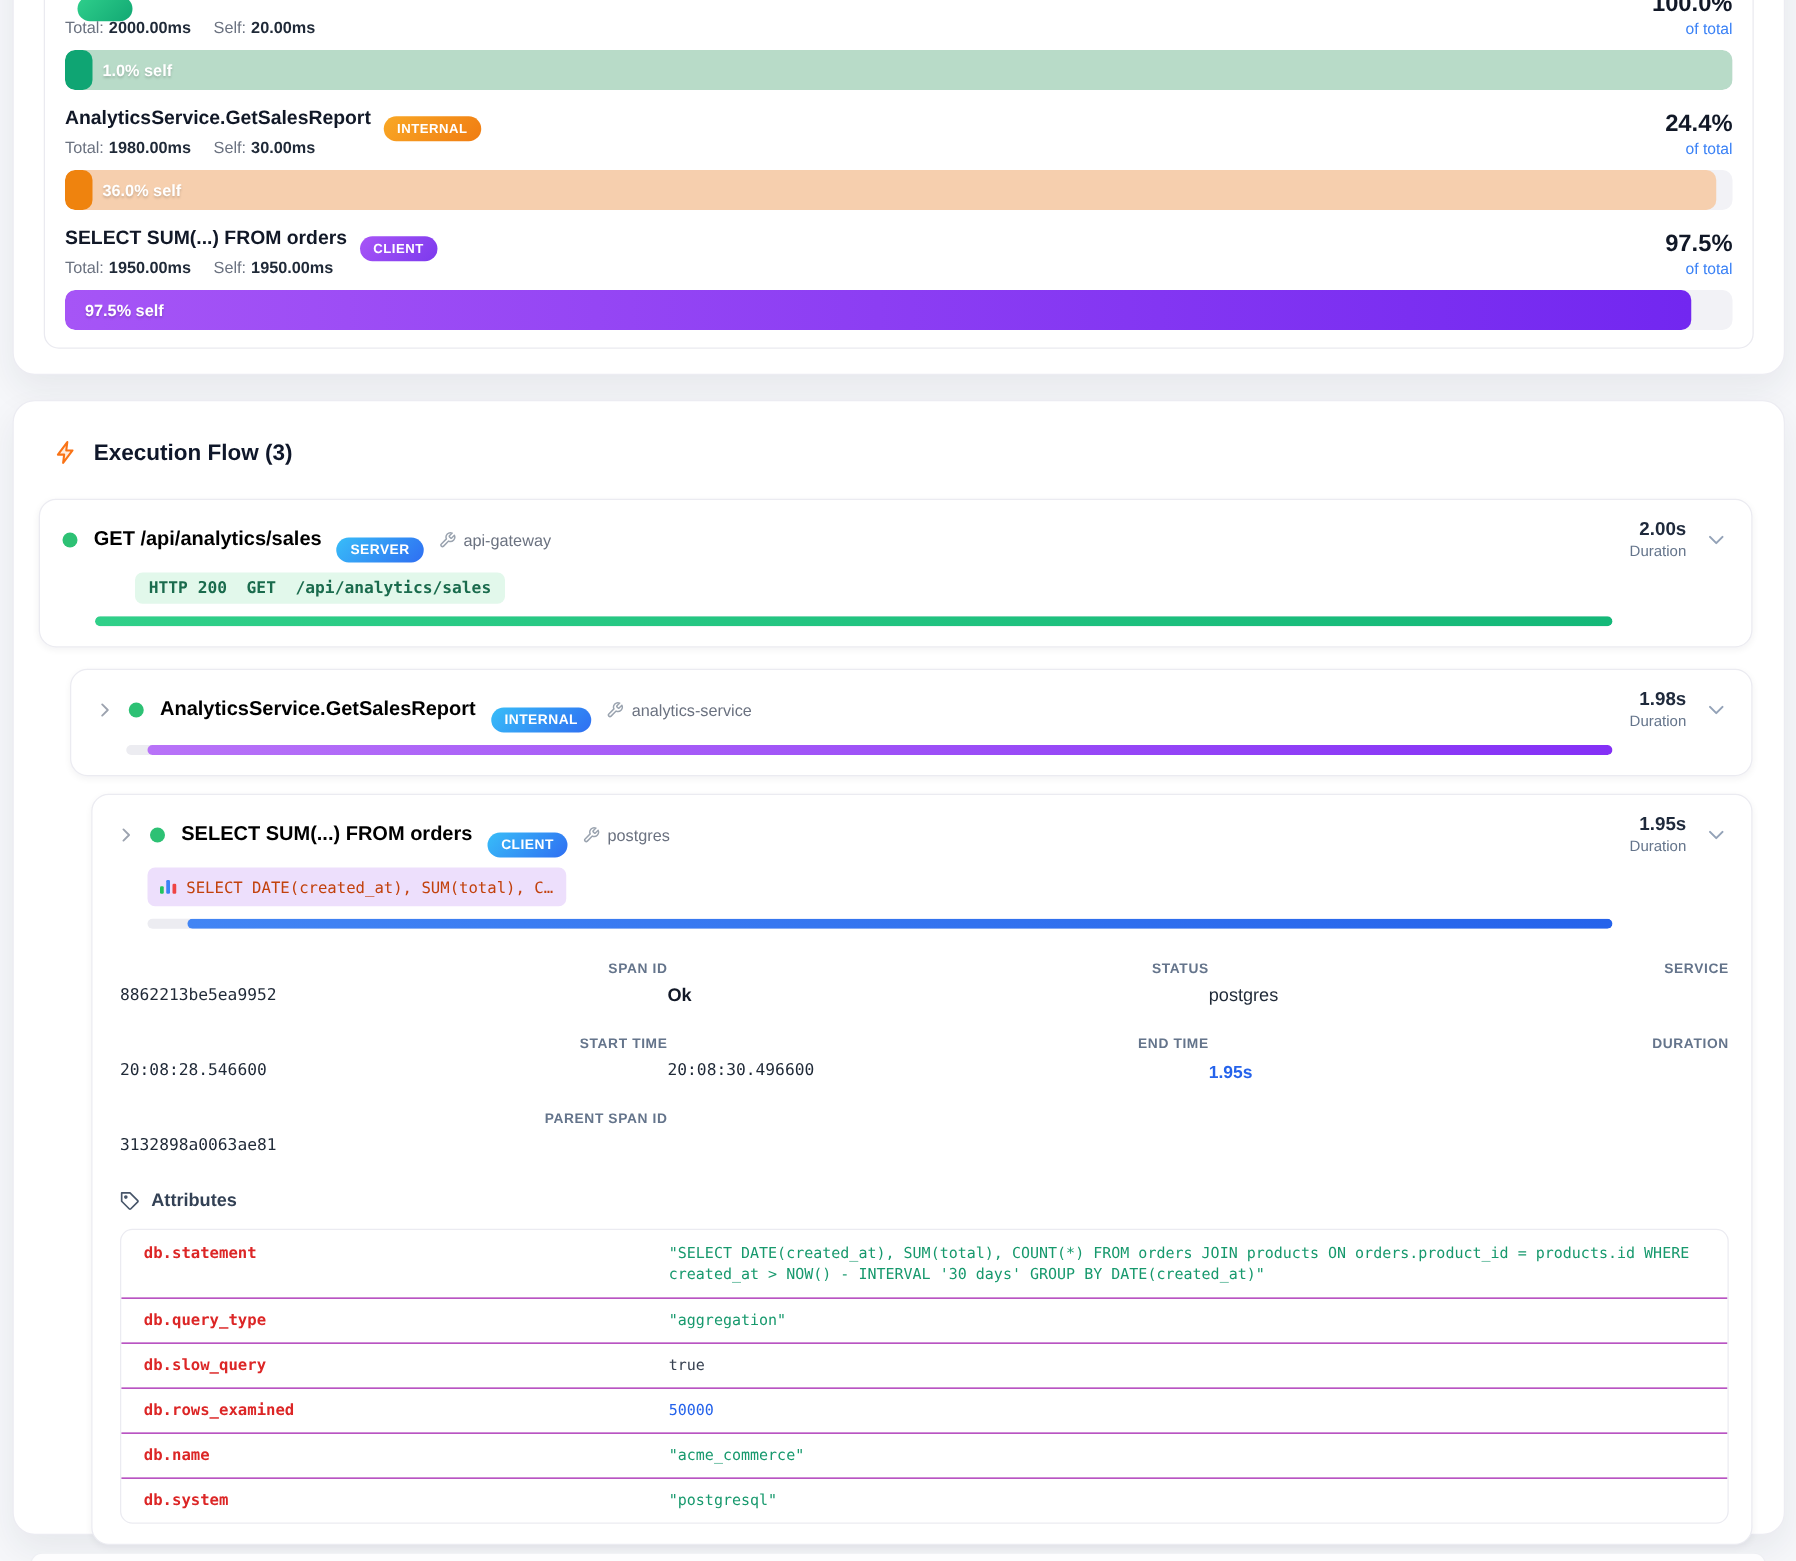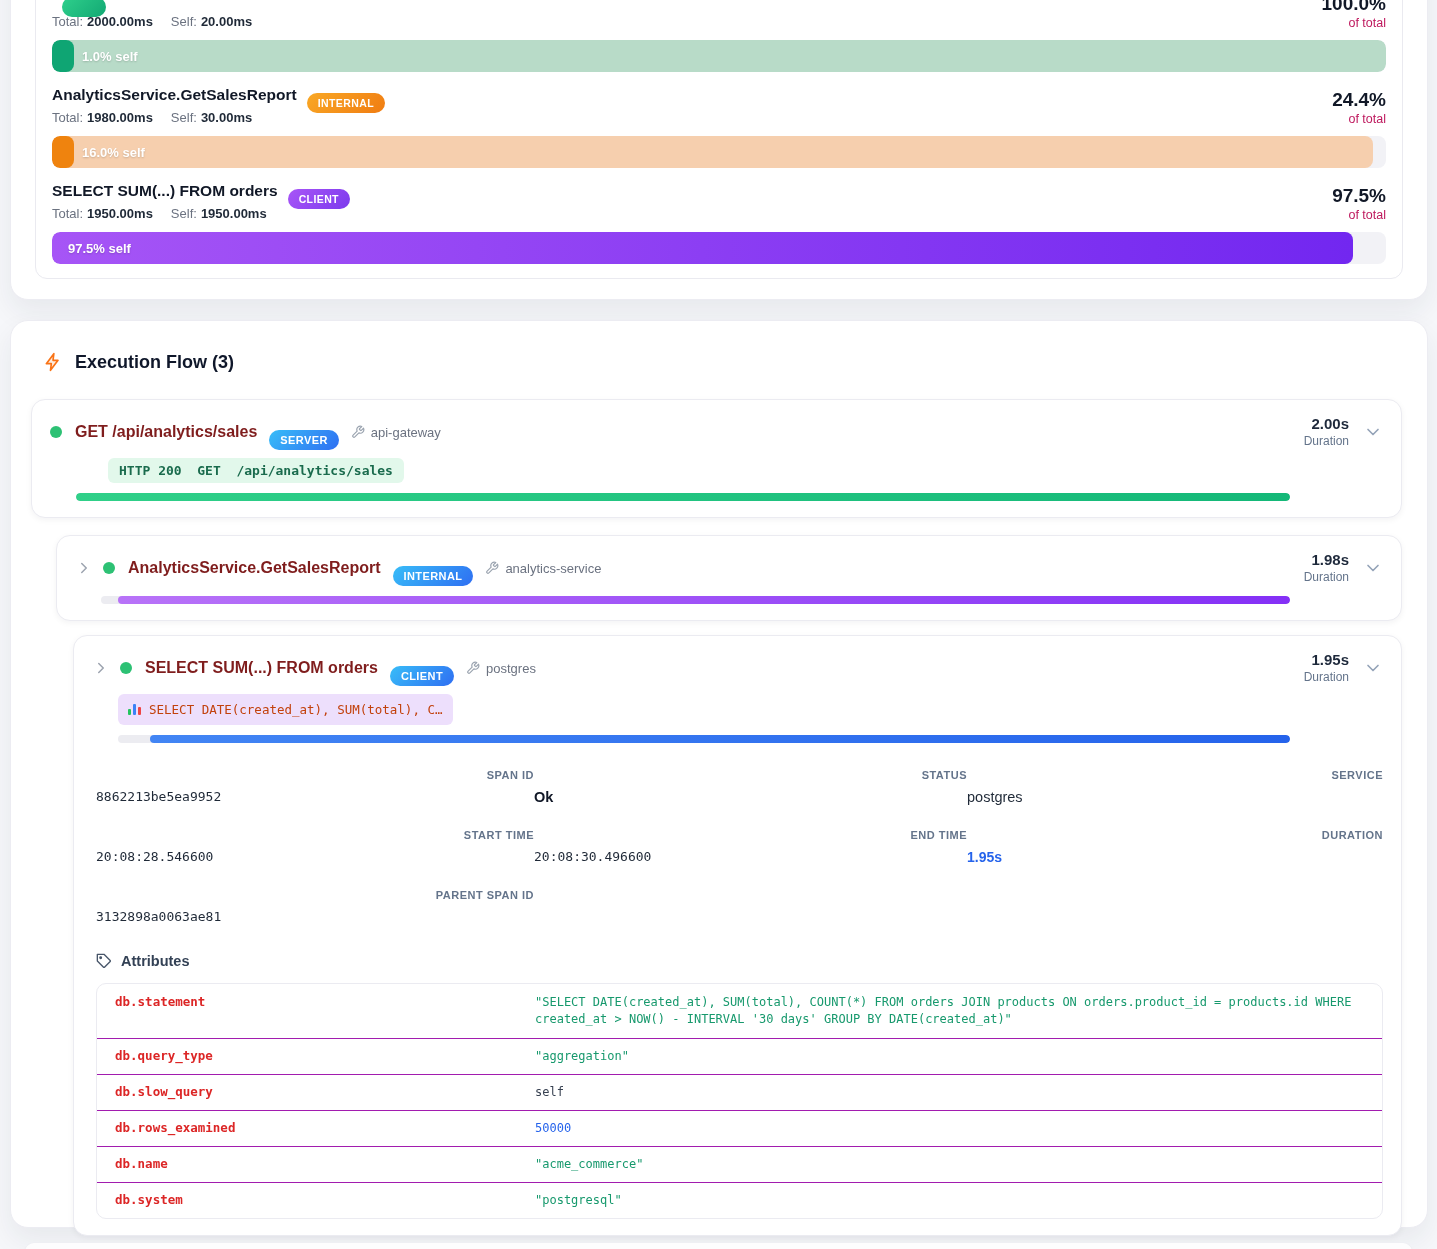--- a/index.html
+++ b/index.html
@@ -28,21 +28,21 @@
     font-size:10.5px; font-weight:700; color:#fff; letter-spacing:.4px;
     padding:4px 11px; border-radius:999px; min-height:20px;margin-top:16px; }
   .badge.b-green  { background:linear-gradient(135deg,#2fd08c,#12a873); min-width:44px; }
   .badge.b-orange { background:linear-gradient(135deg,#f9a825,#f07c12); }
   .badge.b-purple { background:linear-gradient(135deg,#a855f7,#7c3aed); }
   .badge.b-blue   { background:linear-gradient(135deg,#38bdf8,#2f6ef2); font-size:11px; }
   .hs-totals { display:flex; gap:18px; height:16px; margin-bottom:10px; font-size:13px; color:#6b7280; }
   .hs-totals b { color:#1f2937; font-weight:700; margin-left:4px; }
   .hs-pct { position:absolute; right:0; top:5px; text-align:right; }
   .hs-pct .pct { font-size:19px; font-weight:800; color:#111827; line-height:22px; }
-  .hs-pct .of  { font-size:12.5px; color:#be185d; line-height:16px; }
+  .hs-pct .of  { font-size:12.5px; color:#3b82f6; line-height:16px; }
   .hs-track { height:32px; border-radius:8px; background:#f2f2f6; overflow:hidden; position:relative; }
   .hs-fill  { height:100%; border-radius:8px; display:flex; align-items:center; position:relative; }
   .hs-fill.f-green  { background:#b8dbc8; }
   .hs-fill.f-orange { background:#f6cfae; }
   .hs-fill.f-purple { background:linear-gradient(90deg,#a655f6,#7227f0); }
   .hs-cap { position:absolute; left:0; top:0; bottom:0; width:22px; border-radius:8px; }
   .hs-cap.c-green  { background:#0fa573; }
   .hs-cap.c-orange { background:#ef830e; }
   .hs-selflabel { color:#fff; font-weight:700; font-size:13px; margin-left:30px;
     text-shadow:0 1px 2px rgba(0,0,0,.18); white-space:nowrap; }
@@ -55,21 +55,21 @@
 
   .span-card { border:1px solid #ebebf1; border-radius:14px; background:#fff;
     box-shadow:0 2px 6px rgba(15,23,42,.05); padding:14px 18px 16px; }
   #span1 { margin:0 0 17px 0; }
   #span2 { margin:0 0 14px 25px; }
   #span3 { margin:0 0 0 42px; }
 
   .span-head { display:flex; align-items:center; min-height:30px; cursor:pointer; }
   .chev-right { flex:0 0 auto; margin-right:10px; color:#9ca3af; display:flex; }
   .dot { width:12px; height:12px; border-radius:50%; background:#2dc174; flex:0 0 auto; }
-  .span-title { font-size:16px; font-weight:700; color:#7f1d1d; margin-left:13px; white-space:nowrap; }
+  .span-title { font-size:16px; font-weight:700; color:#000000; margin-left:13px; white-space:nowrap; }
   .span-head .badge { margin-left:12px; }
   .tool { display:flex; align-items:center; gap:6px; margin-left:12px; color:#6b7280; font-size:13px; }
   .dur-block { margin-left:auto; text-align:right; }
   .dur-val { font-size:15px; font-weight:800; color:#1e293b; line-height:18px; }
   .dur-lbl { font-size:12px; color:#64748b; line-height:16px; }
   .chev-down { margin-left:14px; color:#94a3b8; display:flex; }
 
   .chip-row { margin:8px 0 0 26px; }
   .chip-http { display:inline-block; background:#e2f8eb; color:#1a6b4d; border-radius:6px;
     padding:5px 11px; font-family:"DejaVu Sans Mono", monospace; font-size:13px; font-weight:700; white-space:pre;margin-left:32px; }
@@ -157,21 +157,21 @@
           <span><span>Self:</span><b>30.00ms</b></span>
         </div>
         <div class="hs-pct">
           <div class="pct">24.4%</div>
           <div class="of">of total</div>
         </div>
       </div>
       <div class="hs-track">
         <div class="hs-fill f-orange" style="width: 99%;">
           <span class="hs-cap c-orange"></span>
-          <span class="hs-selflabel">16.0% self</span>
+          <span class="hs-selflabel">36.0% self</span>
         </div>
       </div>
     </div>
 
     <div class="hs-row">
       <div class="hs-head">
         <div class="hs-titleline">
           <span class="hs-title">SELECT SUM(...) FROM orders</span>
           <span class="badge b-purple">CLIENT</span>
         </div>
@@ -354,21 +354,21 @@
       <div class="attr-row tall">
         <span class="attr-key">db.statement</span>
         <span class="attr-val v-string">"SELECT DATE(created_at), SUM(total), COUNT(*) FROM orders JOIN products ON orders.product_id = products.id WHERE created_at &gt; NOW() - INTERVAL '30 days' GROUP BY DATE(created_at)"</span>
       </div>
       <div class="attr-row">
         <span class="attr-key">db.query_type</span>
         <span class="attr-val v-string">"aggregation"</span>
       </div>
       <div class="attr-row">
         <span class="attr-key">db.slow_query</span>
-        <span class="attr-val v-bool">self</span>
+        <span class="attr-val v-bool">true</span>
       </div>
       <div class="attr-row">
         <span class="attr-key">db.rows_examined</span>
         <span class="attr-val v-number">50000</span>
       </div>
       <div class="attr-row">
         <span class="attr-key">db.name</span>
         <span class="attr-val v-string">"acme_commerce"</span>
       </div>
       <div class="attr-row">

